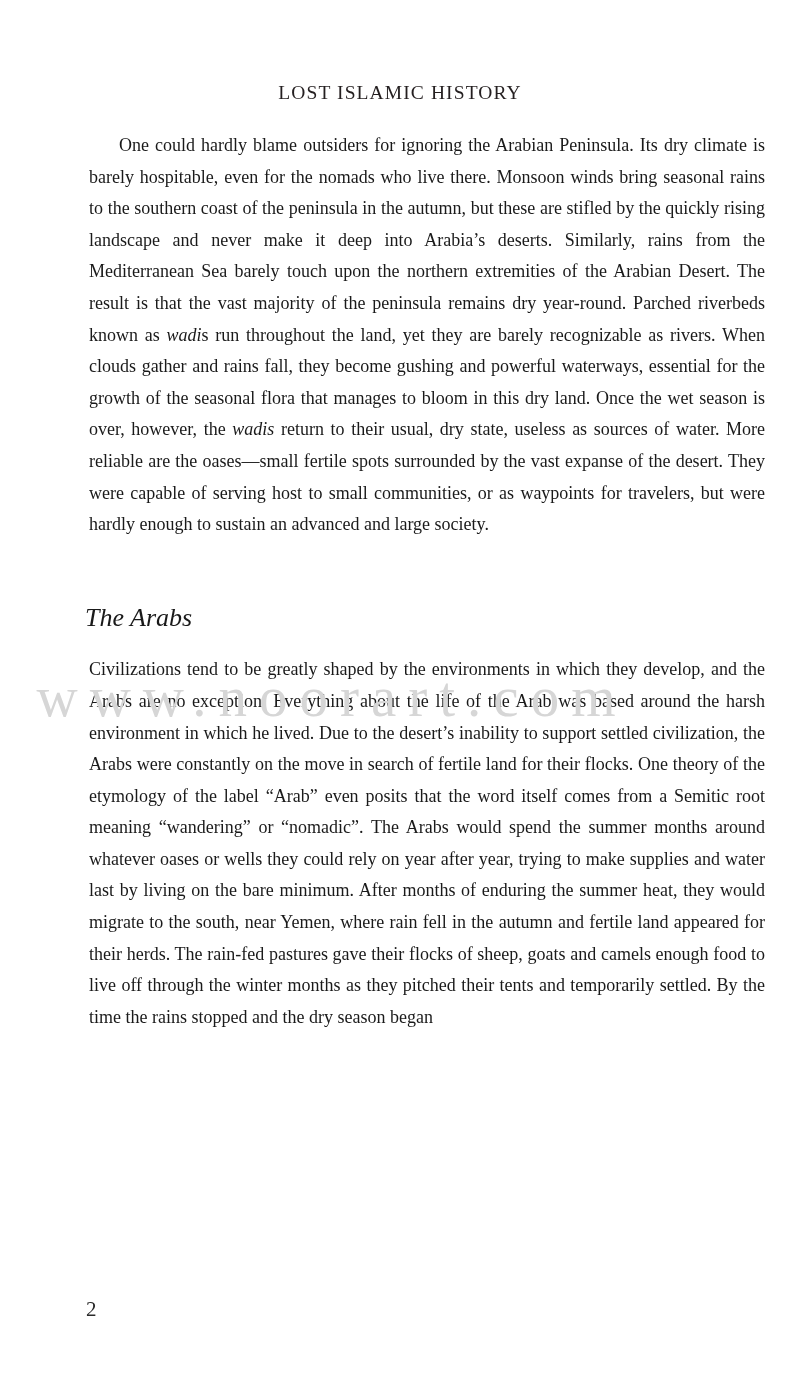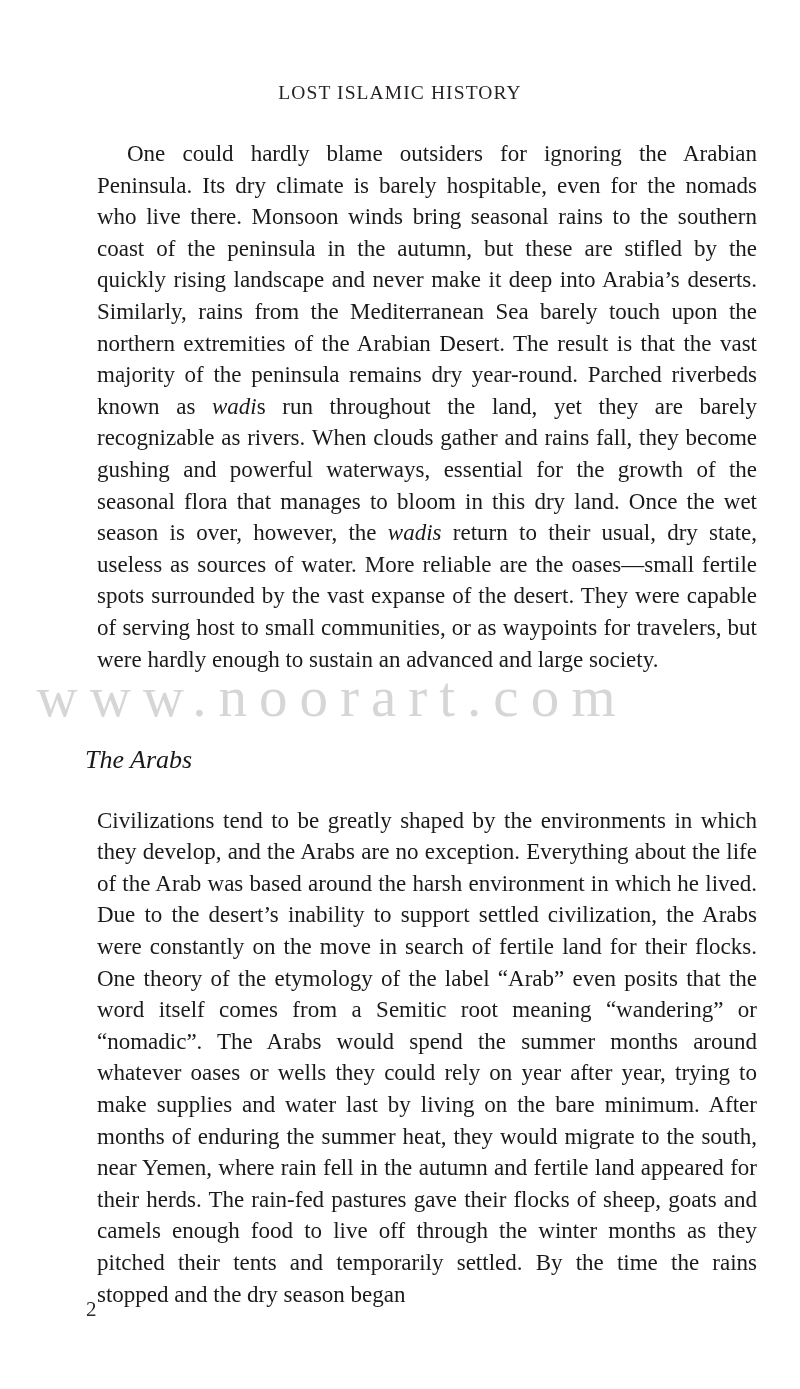--- a/index.html
+++ b/index.html
@@ -35,22 +35,22 @@
 
   
   .textblock {
     position: absolute;
     left: 85px;
     top: 126px;
     width: 684px;
   }
 
   p.body {
-    margin: 12px;
-    font-size: 23px;
+    margin: 4px;
+    font-size: 18px;
     line-height: 31.6px;
     text-align: justify;
     text-justify: inter-word;
     hyphens: manual;
     color: #1a1a1a;
   }
 
   p.body.indent {
     text-indent: 30px;
   }

